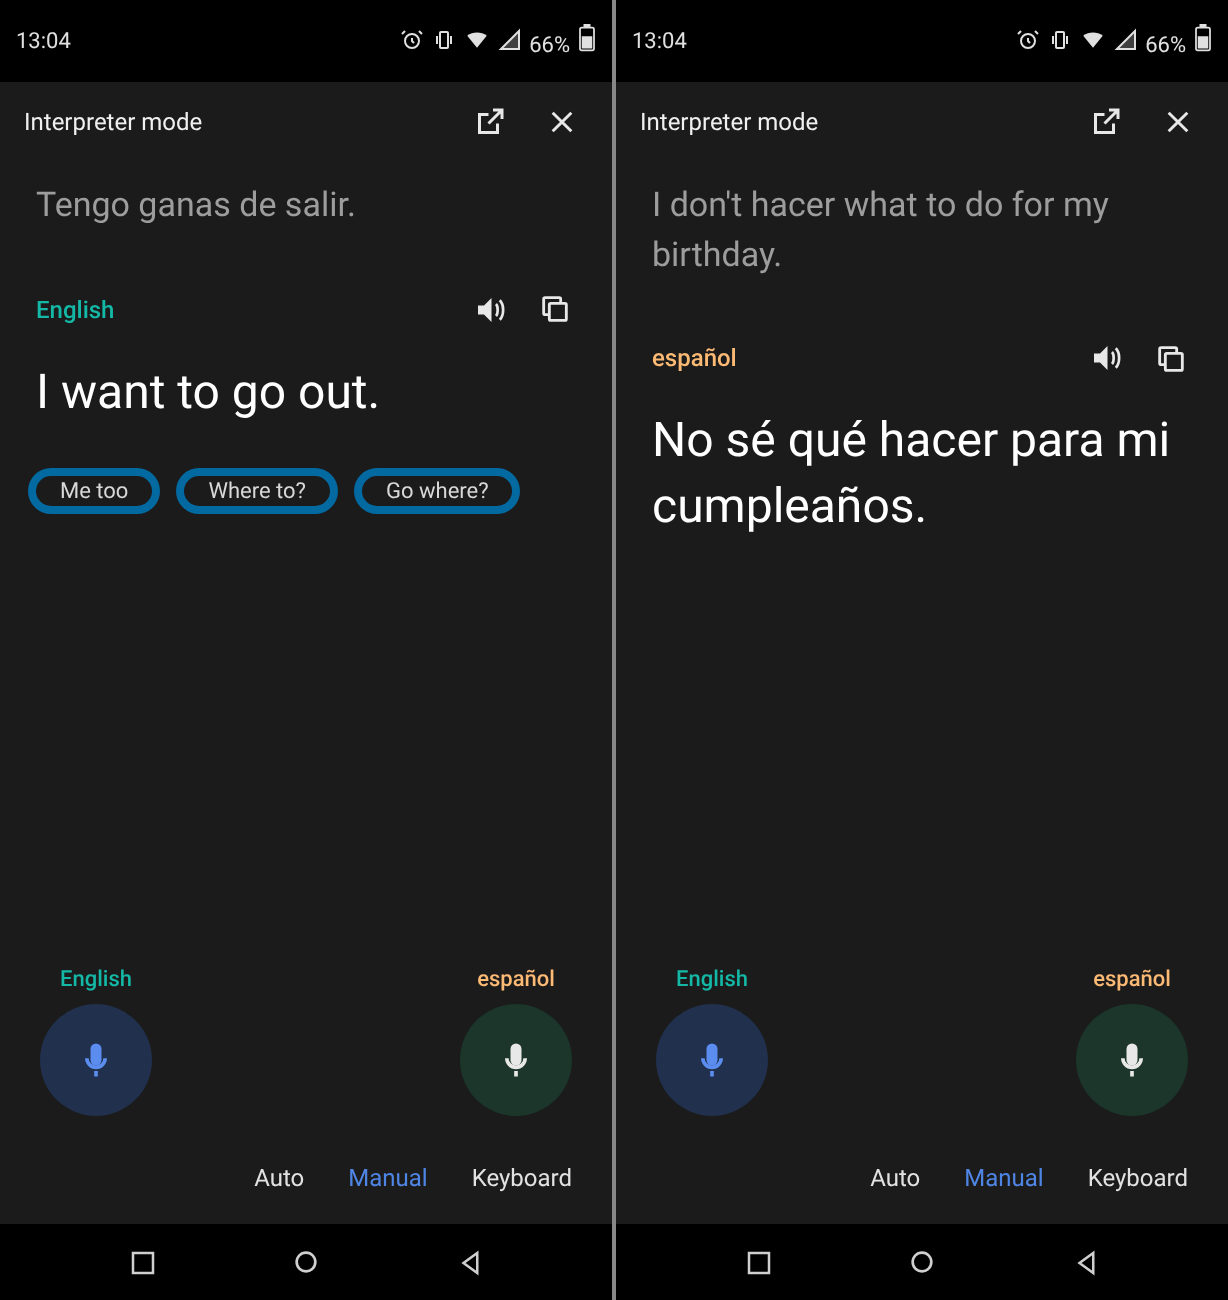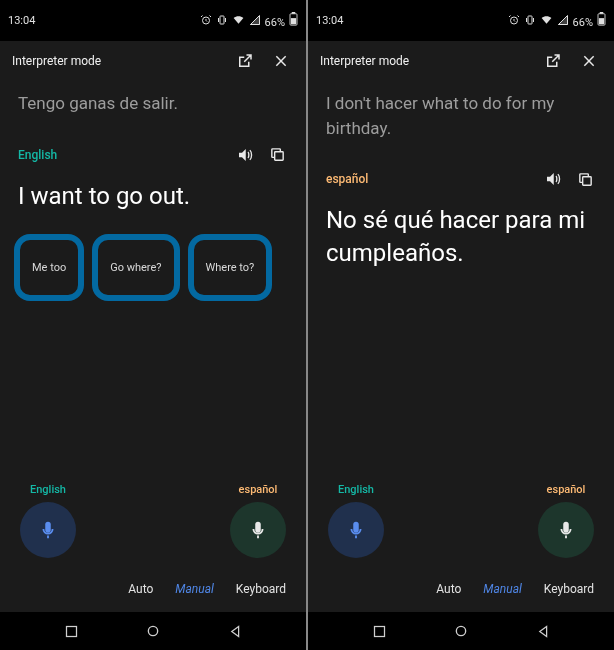--- a/index.html
+++ b/index.html
@@ -82,25 +82,25 @@
     font-weight: 400;
     line-height: 1.35;
   }
   
   .chips {
     padding: 12px 14px;
     display: flex;
     gap: 8px;
   }
   .chip {
-    border: 6px solid #0369a1;
+    border: 4px solid #0369a1;
     border-radius: 16px;
     color: #d8d8d8;
     font-size: 11px;
-    padding: 21px 12px;
+    padding: 1px 12px;
     cursor: pointer;
     background: transparent;
   }
   
   .mic-area {
     margin-top: auto;
     padding: 0 20px 6px 20px;
   }
   .mic-row {
     display: flex;
@@ -125,21 +125,21 @@
   .mic-green  { background: #1d362c; }
   
   .mode-tabs {
     display: flex;
     justify-content: flex-end;
     gap: 22px;
     padding: 10px 0 10px 0;
     font-size: 12px;
   }
   .mode-tab { color: #e2e2e2; cursor: pointer; }
-  .mode-tab.active { color: #4f86e6; font-style: italic; }
+  .mode-tab.active { color: #4f86e6; }
   
   .nav-bar {
     height: 38px;
     background: #000;
     display: flex;
     align-items: center;
     justify-content: space-around;
     padding: 0 30px;
   }
   .nav-btn { width: 40px; display:flex; justify-content:center; cursor:pointer; }
@@ -220,22 +220,22 @@
         </svg>
     </div>
   </div>
 
   <div class="target-section">
     <div class="target-text">I want to go out.</div>
   </div>
 
   <div class="chips">
     <div class="chip">Me too</div>
+    <div class="chip">Where to?</div>
     <div class="chip">Go where?</div>
-    <div class="chip">Where to?</div>
   </div>
 
   <div class="mic-area">
     <div class="mic-row">
       <div class="mic-col">
         <span class="mic-lang lang-english">English</span>
         <div class="mic-btn mic-blue">
           <svg width="22" height="22" viewBox="0 0 24 24" fill="#5a8def">
               <path d="M12 15a3 3 0 0 0 3-3V6a3 3 0 0 0-6 0v6a3 3 0 0 0 3 3z"></path>
               <path d="M7 11a5 5 0 0 0 10 0M12 18v3" stroke="#5a8def" stroke-width="2" fill="none"></path>

